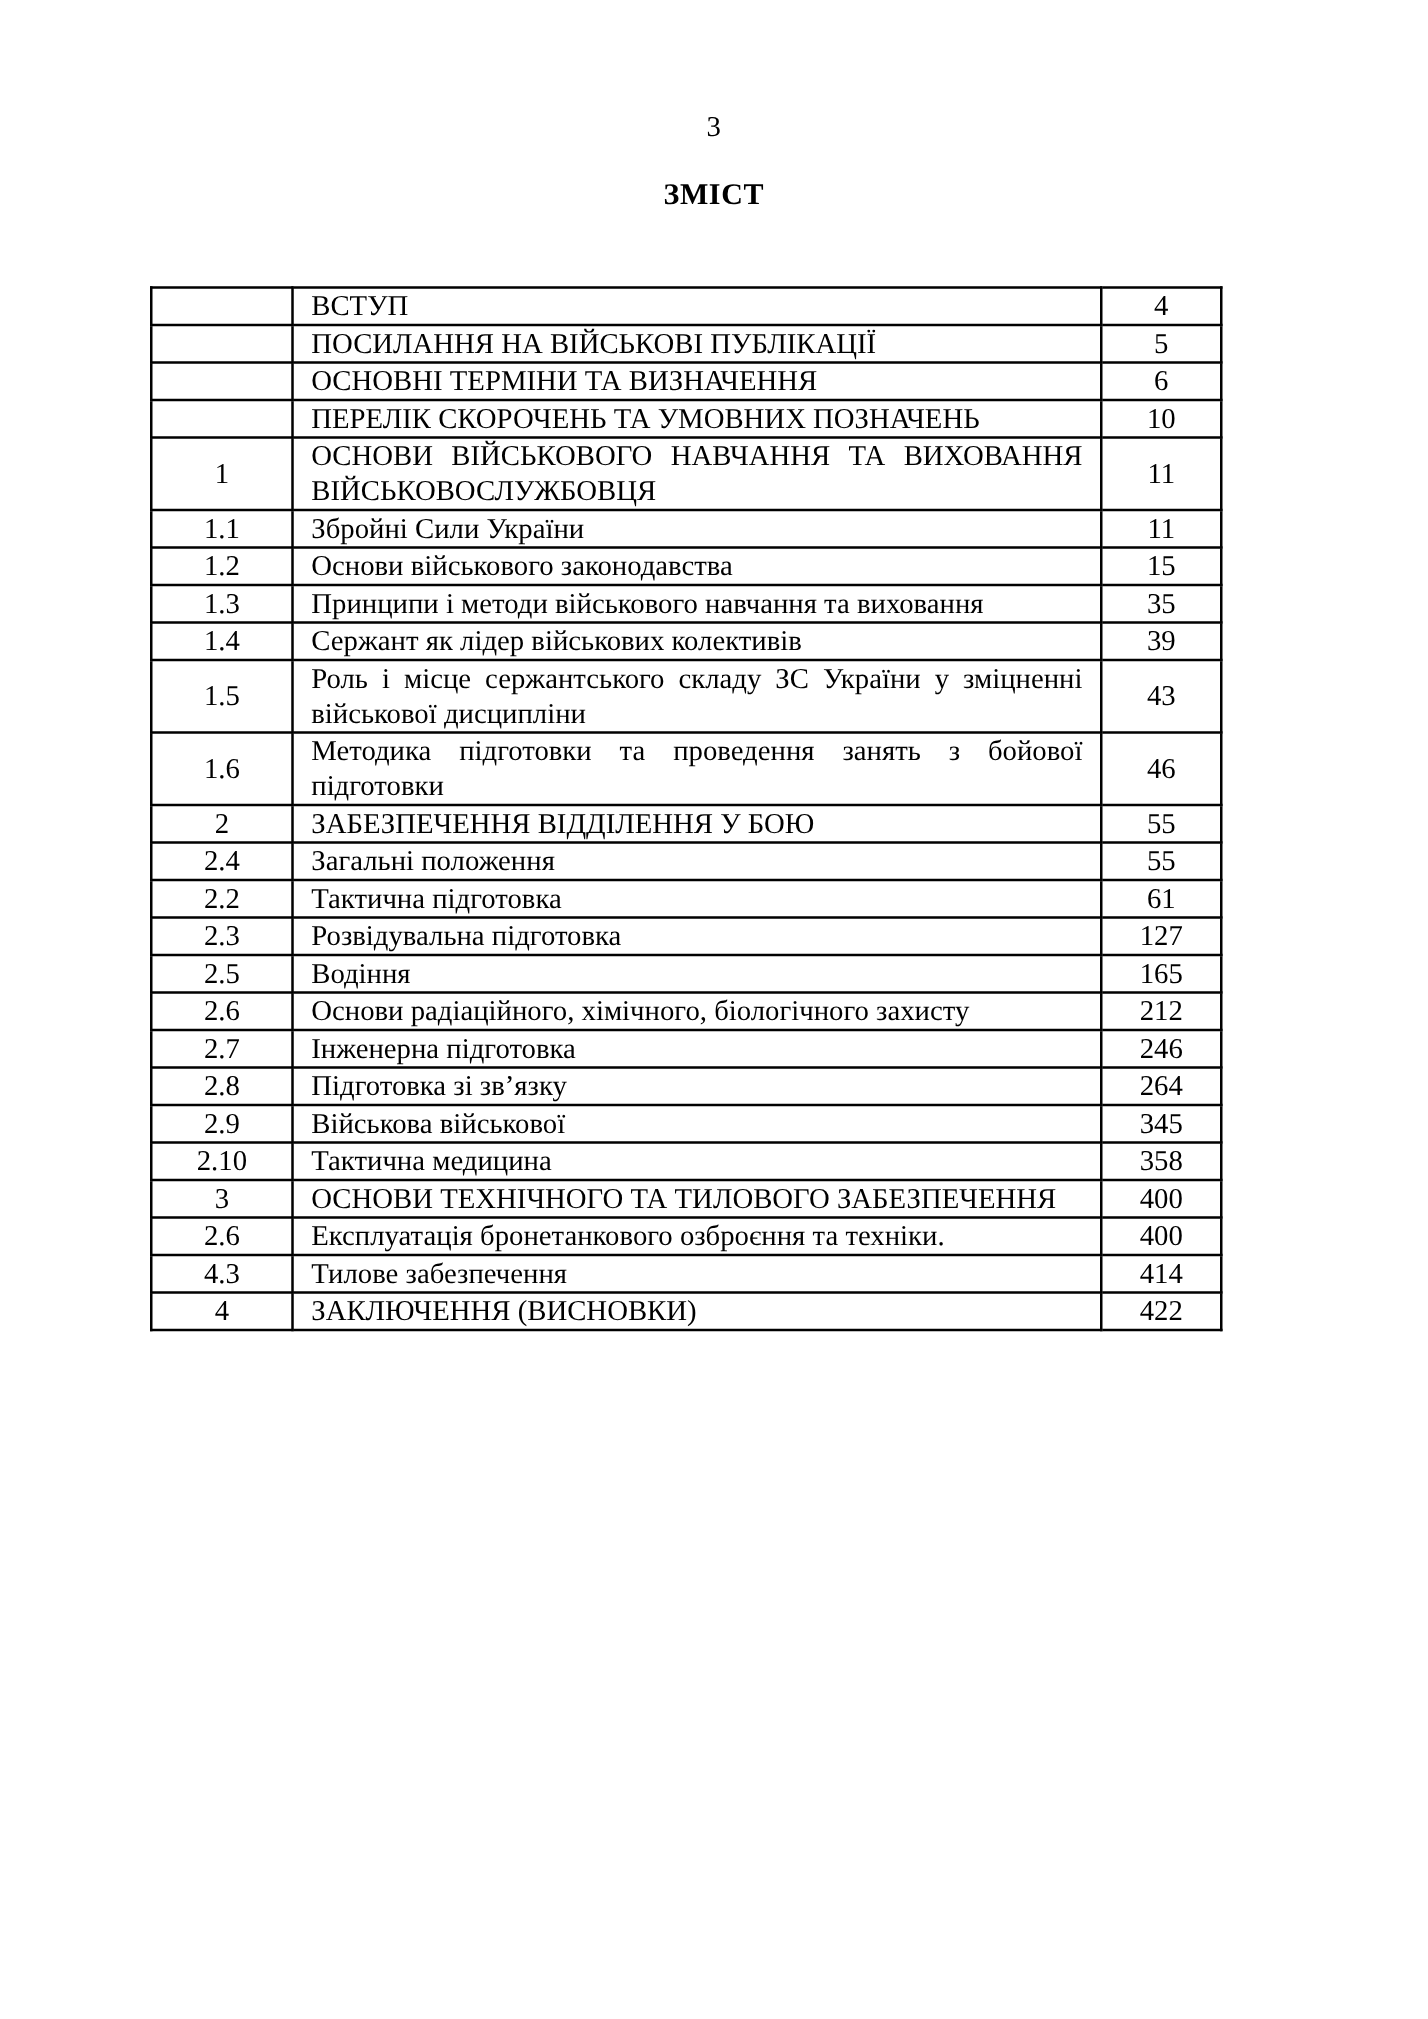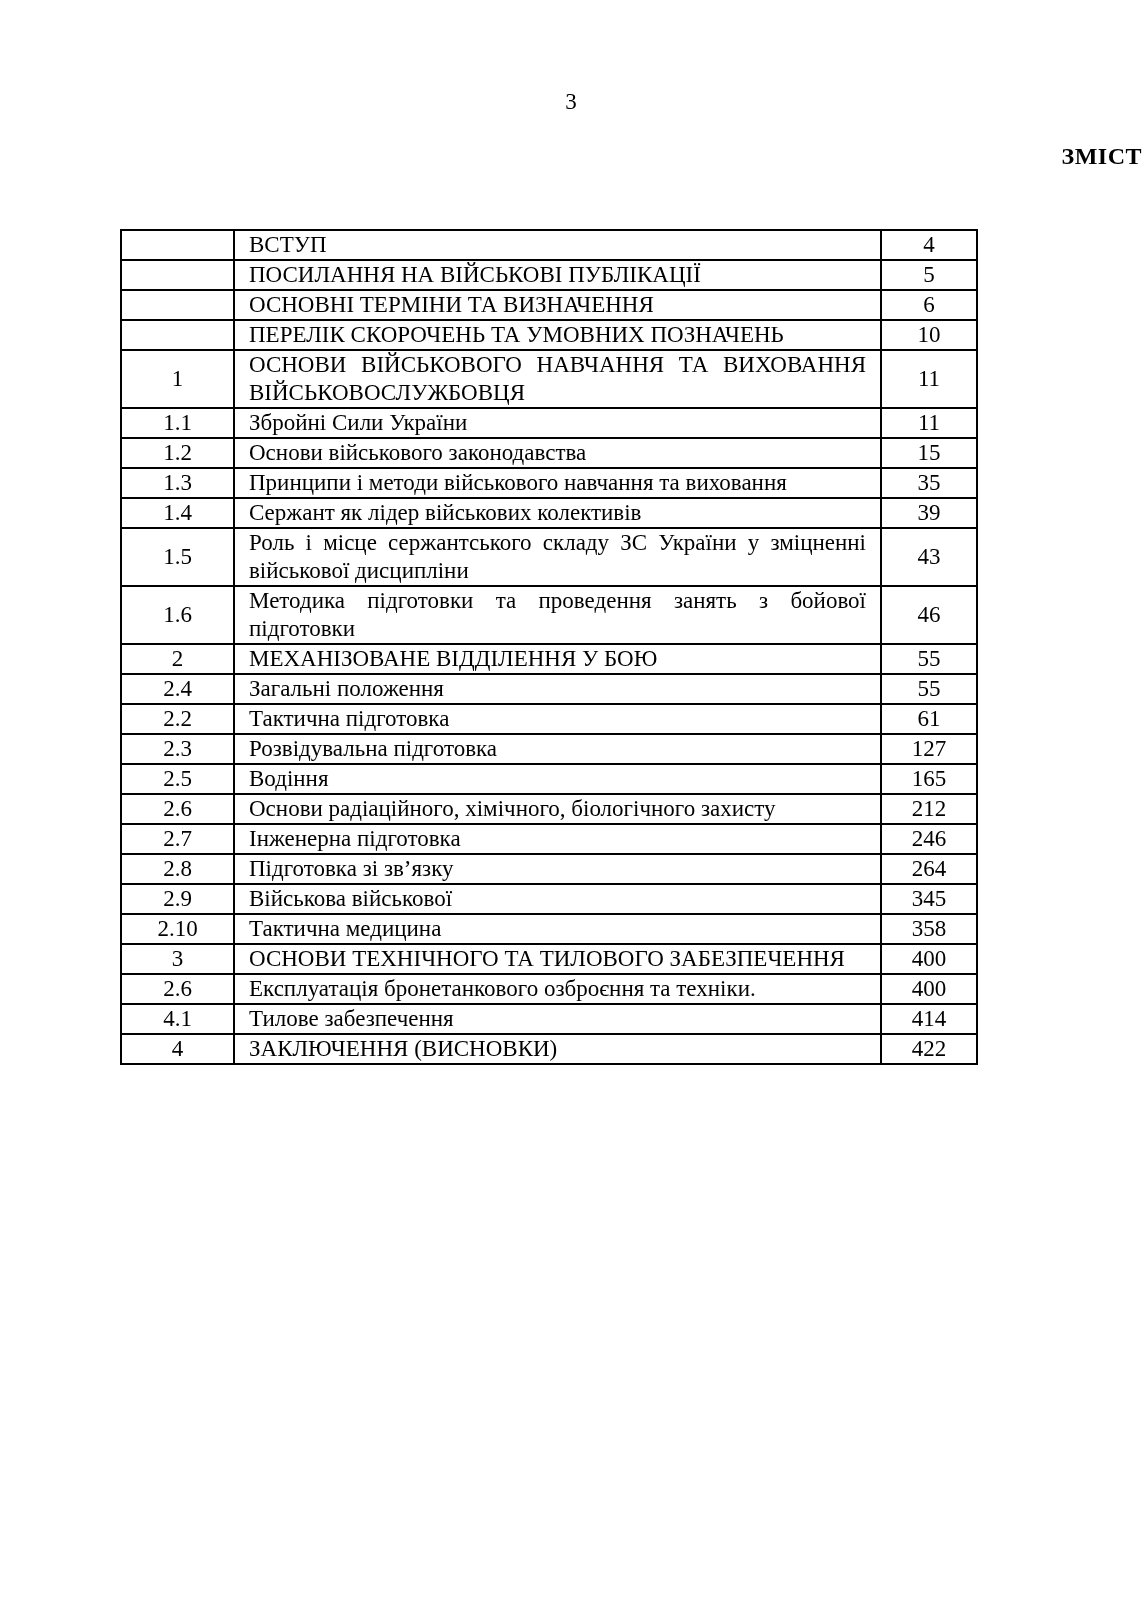--- a/index.html
+++ b/index.html
@@ -19,21 +19,21 @@
     min-height: 1615px;
   }
   .page-num {
     margin-top: 88px;
     text-align: center;
     font-size: 23px;
     line-height: 28px;
   }
   .doc-title {
     margin-top: 25px;
-    text-align: right;
+    text-align: center;
     font-size: 24px;
     font-weight: bold;
     letter-spacing: 0.5px;
     line-height: 30px;
   }
   .toc-table {
     border-collapse: collapse;
     table-layout: fixed;
     width: 856px;
     margin: 58px 0 0 120px;
@@ -127,21 +127,21 @@
           <td class="col-title">Роль і місце сержантського складу ЗС України у зміцненні військової дисципліни</td>
           <td class="col-page">43</td>
         </tr>
         <tr>
           <td class="col-num">1.6</td>
           <td class="col-title">Методика підготовки та проведення занять з бойової підготовки</td>
           <td class="col-page">46</td>
         </tr>
         <tr>
           <td class="col-num">2</td>
-          <td class="col-title">МЕХАНІЗОВАНЕ ВІДДІЛЕННЯ У БОЮ</td>
+          <td class="col-title">ЗАБЕЗПЕЧЕННЯ ВІДДІЛЕННЯ У БОЮ</td>
           <td class="col-page">55</td>
         </tr>
         <tr>
           <td class="col-num">2.4</td>
           <td class="col-title">Загальні положення</td>
           <td class="col-page">55</td>
         </tr>
         <tr>
           <td class="col-num">2.2</td>
           <td class="col-title">Тактична підготовка</td>
@@ -186,21 +186,21 @@
           <td class="col-num">3</td>
           <td class="col-title">ОСНОВИ ТЕХНІЧНОГО ТА ТИЛОВОГО ЗАБЕЗПЕЧЕННЯ</td>
           <td class="col-page">400</td>
         </tr>
         <tr>
           <td class="col-num">2.6</td>
           <td class="col-title">Експлуатація бронетанкового озброєння та техніки.</td>
           <td class="col-page">400</td>
         </tr>
         <tr>
-          <td class="col-num">4.1</td>
+          <td class="col-num">4.3</td>
           <td class="col-title">Тилове забезпечення</td>
           <td class="col-page">414</td>
         </tr>
         <tr>
           <td class="col-num">4</td>
           <td class="col-title">ЗАКЛЮЧЕННЯ (ВИСНОВКИ)</td>
           <td class="col-page">422</td>
         </tr>
       </tbody>
   </table>

